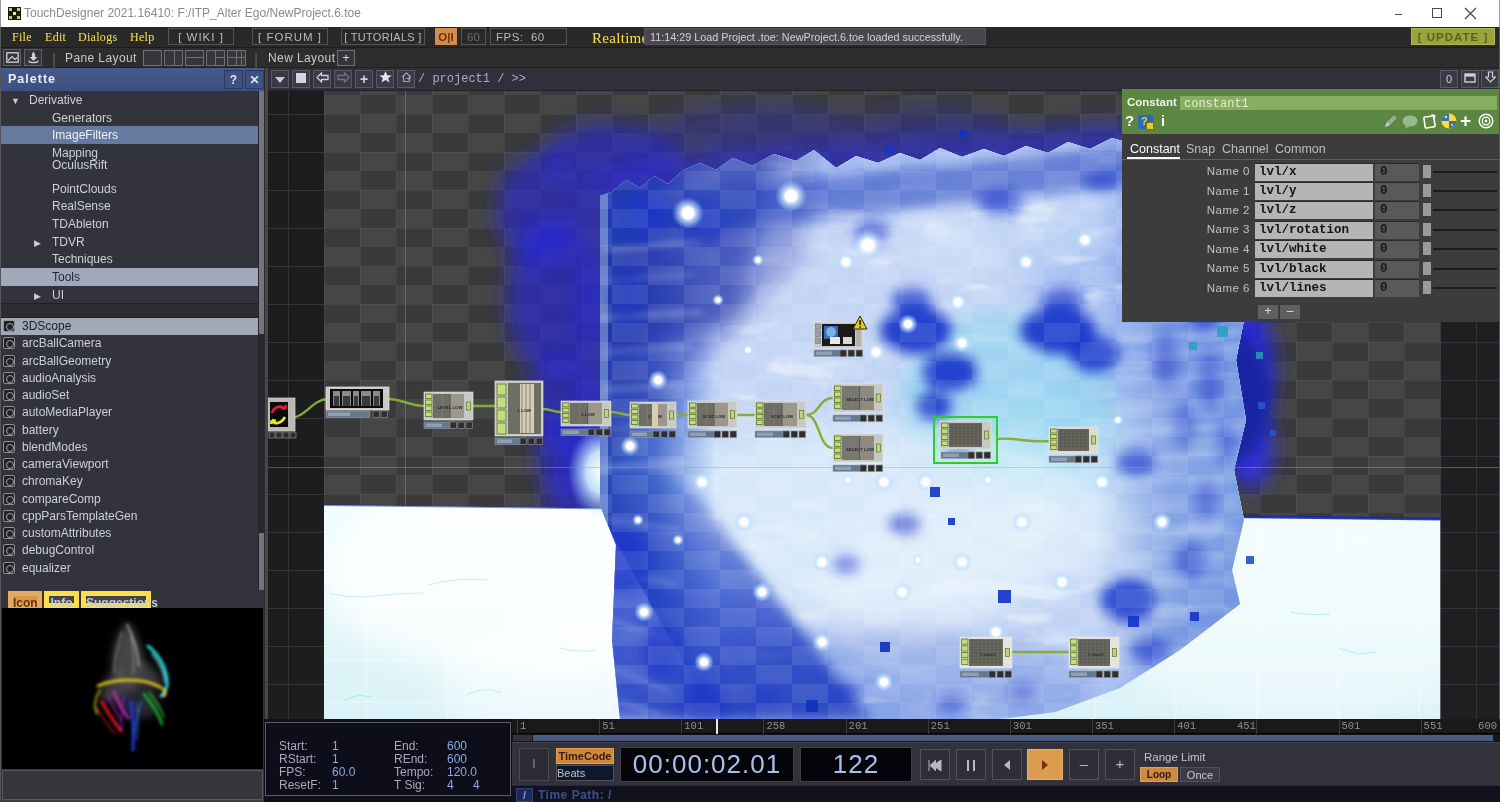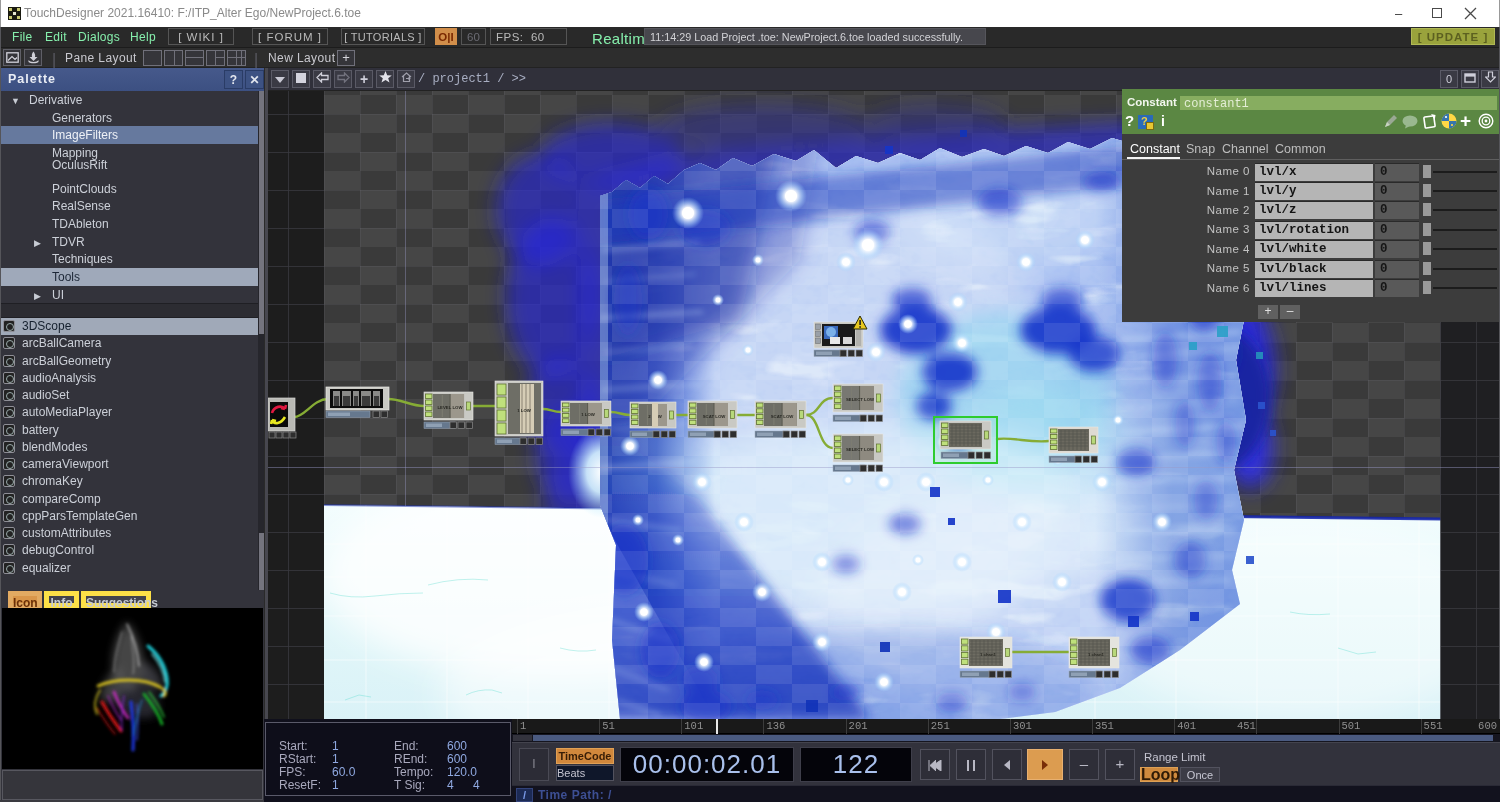--- a/index.html
+++ b/index.html
@@ -5,21 +5,21 @@
 html,body{width:1500px;height:802px;overflow:hidden;background:#222;font-family:"Liberation Sans",sans-serif;}
 #win{position:relative;width:1500px;height:802px;background:#2a2a2a;}
 .abs{position:absolute;}
 
 #titlebar{left:0;top:0;width:1500px;height:27px;background:#fff;border-left:1px solid #999;border-right:1px solid #999;}
 #titletxt{left:24px;top:6px;font-size:12px;color:#8a8a8a;}
 #tdicon{left:8px;top:7px;width:13px;height:13px;}
 .wbtn{top:0px;height:27px;width:45px;color:#333;font-size:13px;text-align:center;line-height:27px;}
 
 #menubar{left:0;top:27px;width:1500px;height:21px;background:#292929;border-bottom:1px solid #1c1c1c;}
-.mi{position:absolute;top:3px;font-size:12px;color:#86efac;letter-spacing:.3px;}
+.mi{position:absolute;top:3px;font-size:12px;color:#fde047;letter-spacing:.3px;font-family:Liberation Serif, serif;}
 .mbox{position:absolute;top:1px;height:17px;border:1px solid #555;color:#b9b9b9;font-size:11.5px;text-align:center;letter-spacing:1px;}
 
 #toolbar{left:0;top:48px;width:1500px;height:20px;background:#2d2d2d;border-bottom:1px solid #222;}
 .lbox{position:absolute;top:2px;width:20px;height:16px;border:1px solid #70707a;background:#35353a;}
 .lbox > i{position:absolute;background:#70707a;}
 
 #palhead{left:0;top:68px;width:268px;height:23px;background:linear-gradient(#46598b,#3c5082);}
 #netbar{left:268px;top:68px;width:1232px;height:23px;background:#30303a;border-bottom:1px solid #222;}
 .nbtn{position:absolute;top:2px;width:18px;height:18px;background:#3a3a44;border:1px solid #5a5a66;color:#cfcfda;text-align:center;line-height:17px;font-size:11px;}
 
@@ -1215,21 +1215,21 @@
         <span class="iv" style="left:207px;top:55px;">4</span>
     </div>
     <div id="ruler">
         <div class="abs" style="left:5.0px;top:0;width:1px;height:15px;background:#3c3c3c;"></div>
         <span class="rt" style="left:8.0px;">1</span>
         <div class="abs" style="left:87.2px;top:0;width:1px;height:15px;background:#3c3c3c;"></div>
         <span class="rt" style="left:90.2px;">51</span>
         <div class="abs" style="left:169.3px;top:0;width:1px;height:15px;background:#3c3c3c;"></div>
         <span class="rt" style="left:172.3px;">101</span>
         <div class="abs" style="left:251.4px;top:0;width:1px;height:15px;background:#3c3c3c;"></div>
-        <span class="rt" style="left:254.4px;">136</span>
+        <span class="rt" style="left:254.4px;">258</span>
         <div class="abs" style="left:333.6px;top:0;width:1px;height:15px;background:#3c3c3c;"></div>
         <span class="rt" style="left:336.6px;">201</span>
         <div class="abs" style="left:415.8px;top:0;width:1px;height:15px;background:#3c3c3c;"></div>
         <span class="rt" style="left:418.8px;">251</span>
         <div class="abs" style="left:497.9px;top:0;width:1px;height:15px;background:#3c3c3c;"></div>
         <span class="rt" style="left:500.9px;">301</span>
         <div class="abs" style="left:580.0px;top:0;width:1px;height:15px;background:#3c3c3c;"></div>
         <span class="rt" style="left:583.0px;">351</span>
         <div class="abs" style="left:662.2px;top:0;width:1px;height:15px;background:#3c3c3c;"></div>
         <span class="rt" style="left:665.2px;">401</span>
@@ -1260,21 +1260,21 @@
           </svg></div>
       <div class="tbtn" style="left:480px;"><svg width="8" height="10" viewBox="0 0 8 10" style="margin-top:10px;">
             <path d="M7,0 L1,5 L7,10 Z" fill="#b8b8c4"></path>
           </svg></div>
       <div class="tbtn" style="left:515px;width:36px;background:#dc9c50;border-color:#e8b070;"><svg width="8" height="10" viewBox="0 0 8 10" style="margin-top:10px;">
             <path d="M1,0 L7,5 L1,10 Z" fill="#7a2d08"></path>
           </svg></div>
       <div class="tbtn" style="left:557px;font-size:15px;line-height:28px;">–</div>
       <div class="tbtn" style="left:593px;font-size:15px;line-height:28px;">+</div>
       <span class="abs" style="left:632px;top:8px;font-size:11.5px;color:#c4c4d0;">Range Limit</span>
-      <div class="abs" style="left:628px;top:24px;width:38px;height:15px;background:#cf8a3e;border:1px solid #dda055;color:#2e1a06;font-weight:bold;font-size:16px;text-align:center;line-height:14px;">Loop</div>
+      <div class="abs" style="left:628px;top:24px;width:38px;height:15px;background:#cf8a3e;border:1px solid #dda055;color:#2e1a06;font-weight:bold;font-size:10px;text-align:center;line-height:14px;">Loop</div>
       <div class="abs" style="left:668px;top:24px;width:40px;height:15px;background:#3c3c46;border:1px solid #52525e;color:#c8c8d4;font-size:11px;text-align:center;line-height:14px;">Once</div>
     </div>
     <div id="botstrip">
       <div class="abs" style="left:4px;top:2px;width:17px;height:14px;background:#1c2a55;border:1px solid #33437a;color:#7a9ae8;font-weight:bold;font-size:11px;text-align:center;line-height:13px;">/</div>
       <span class="abs" style="left:26px;top:2px;font-size:12px;font-weight:bold;color:#3d4f93;letter-spacing:.5px;">Time Path: /</span>
     </div>
   </div>
 </div>
 
 </body></html>

